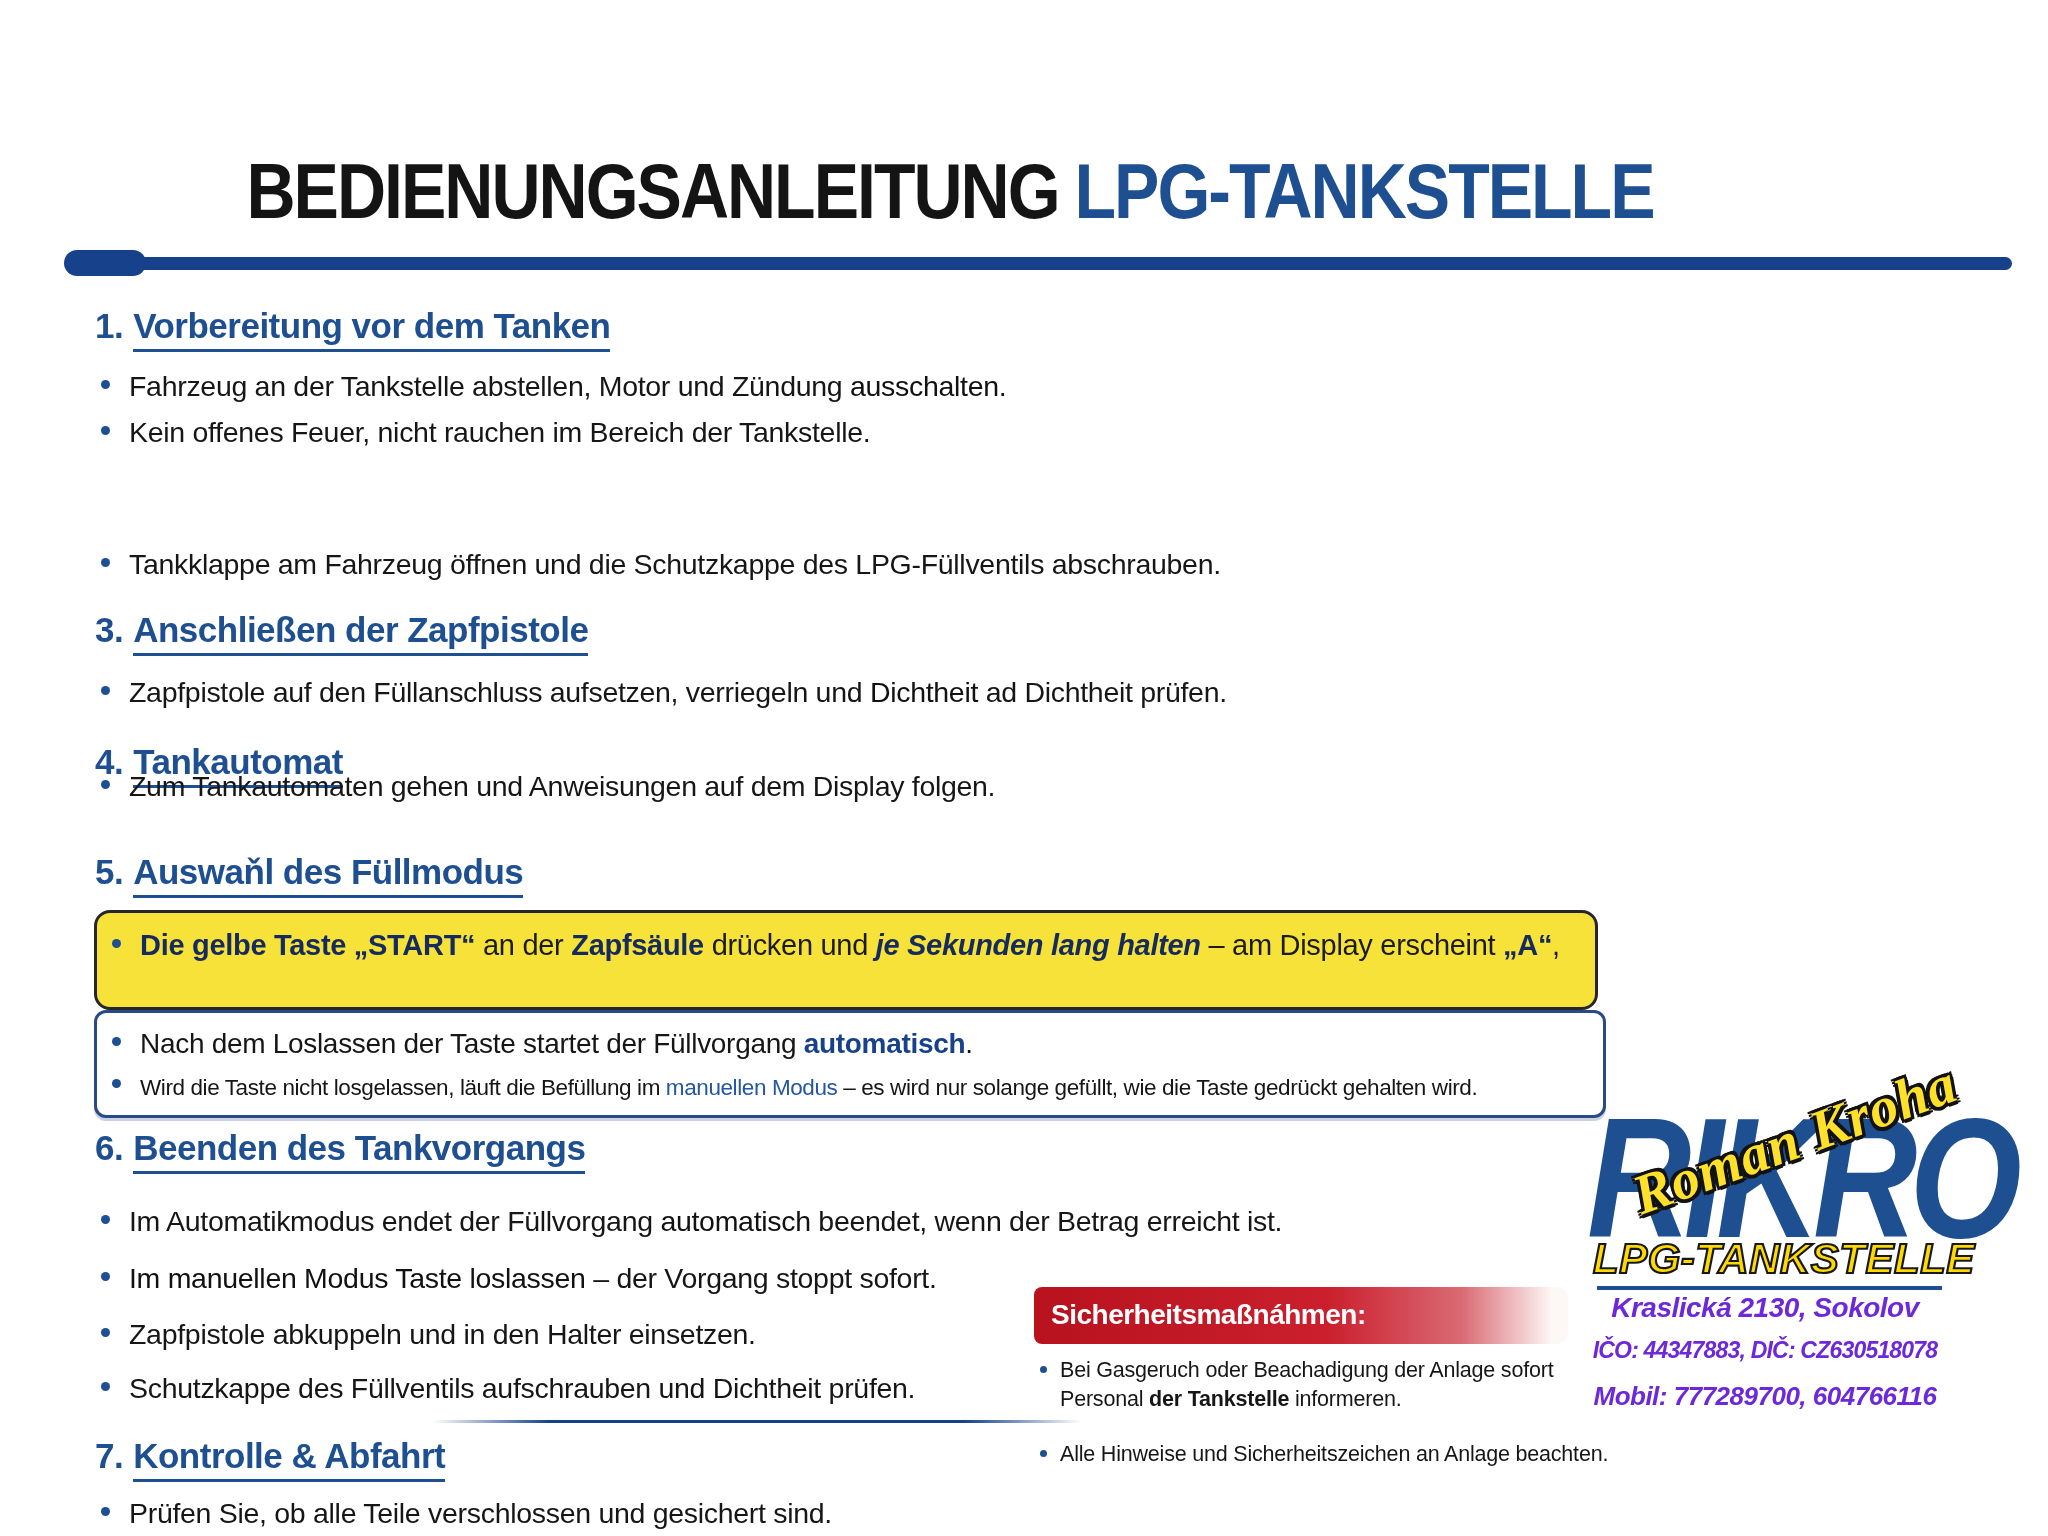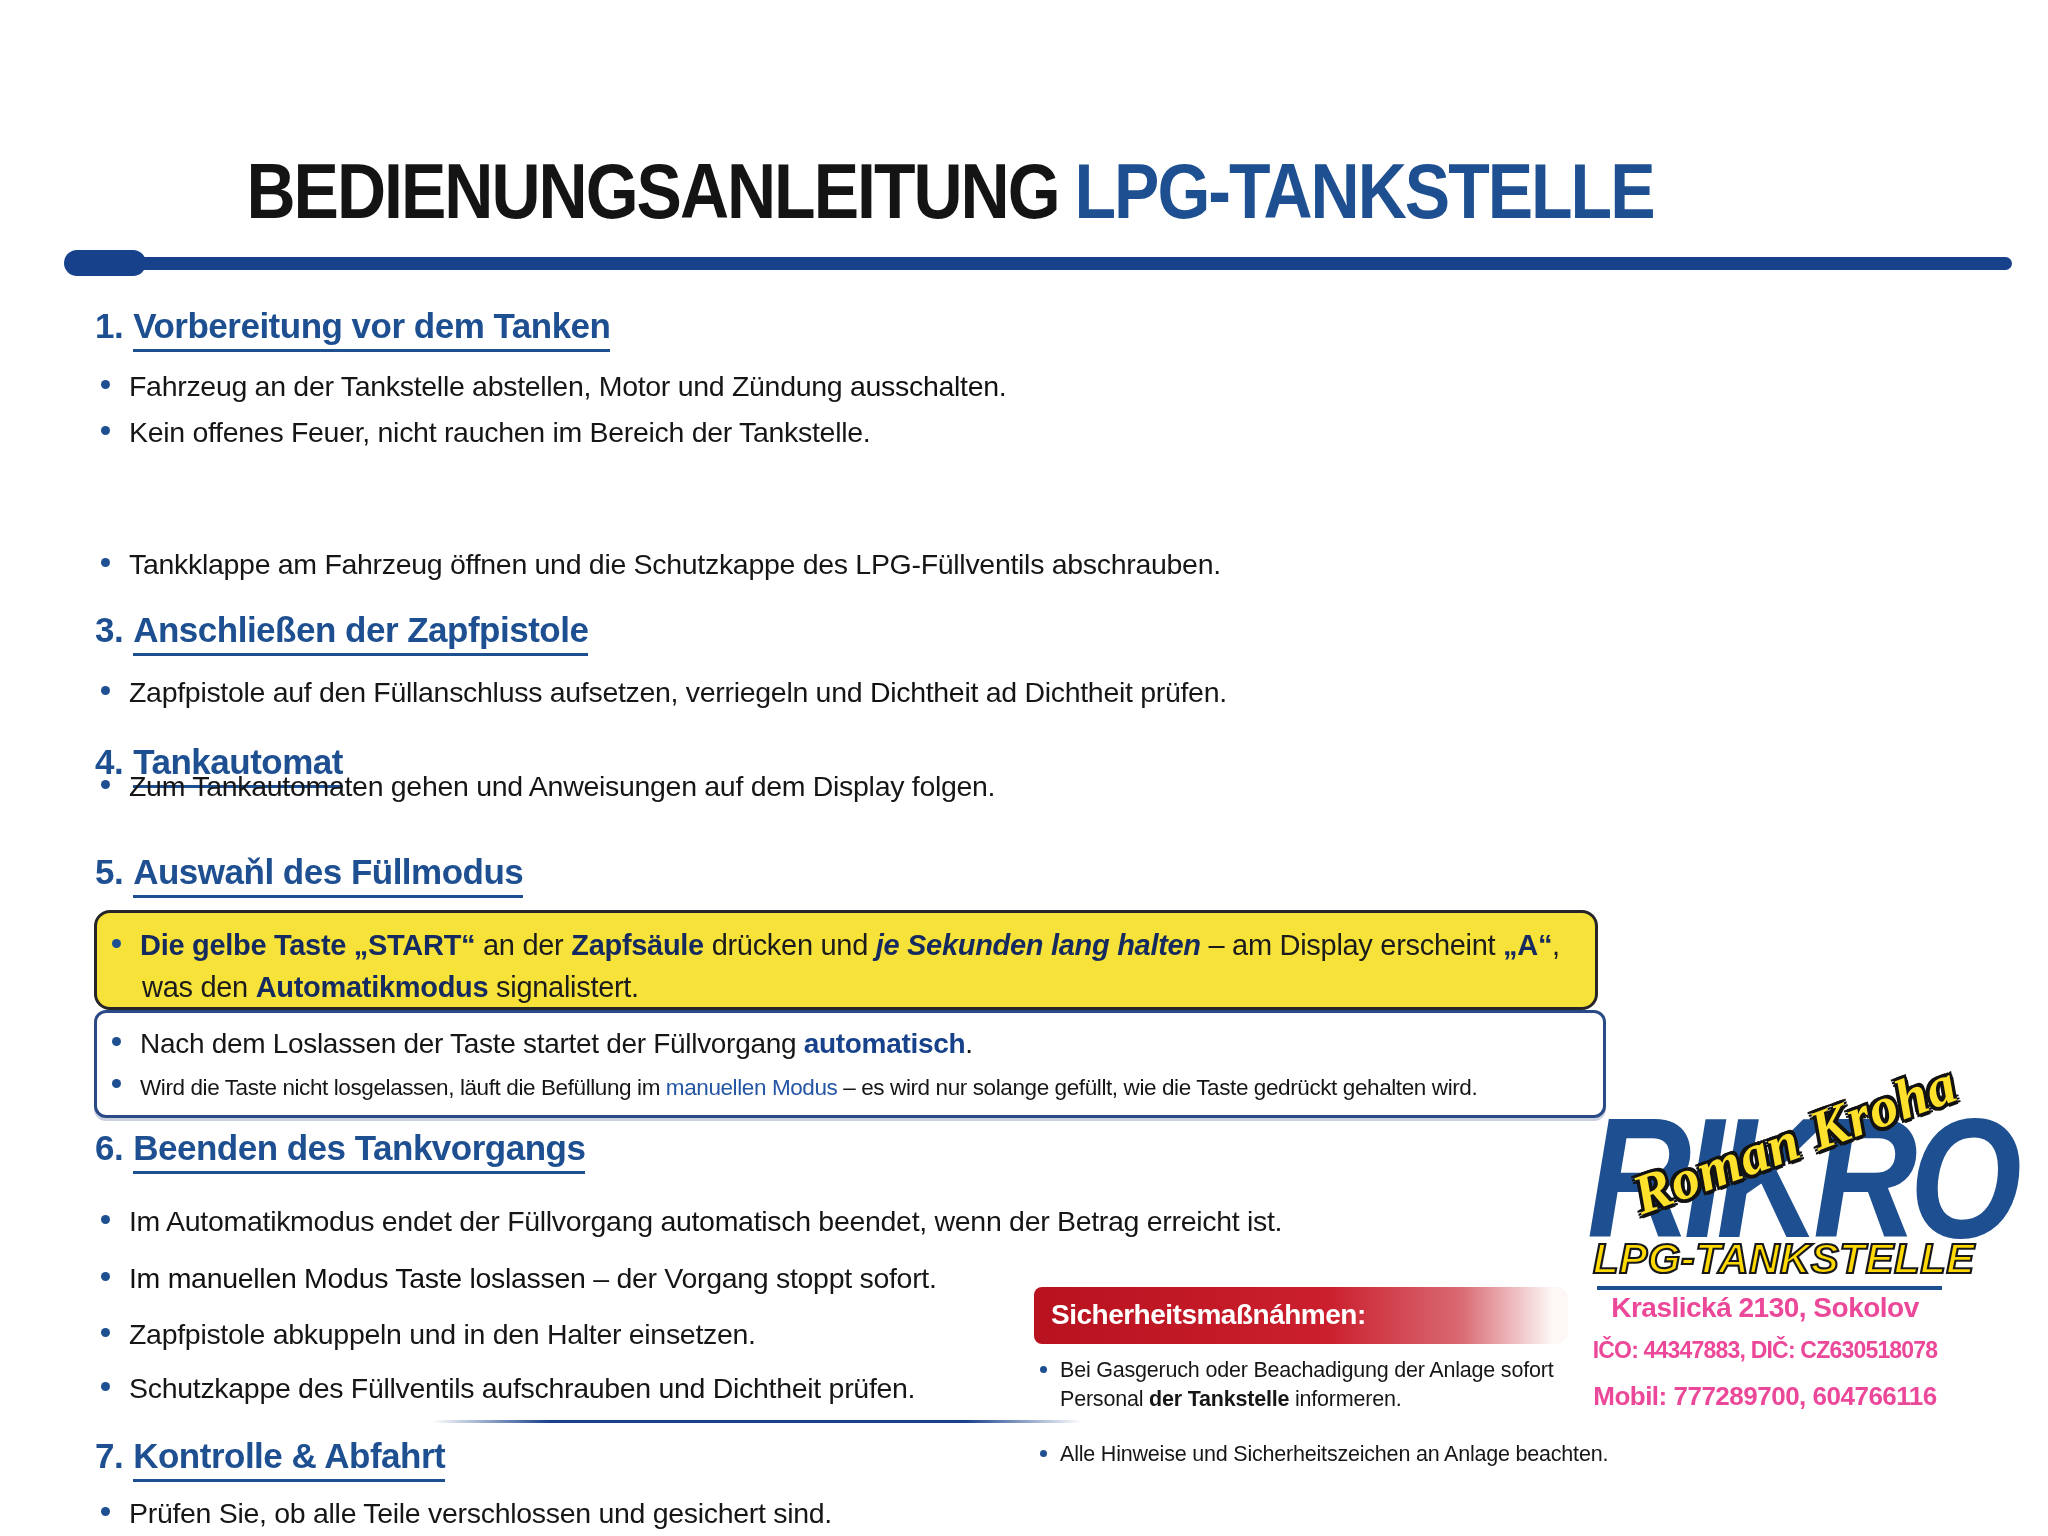--- a/index.html
+++ b/index.html
@@ -66,21 +66,21 @@
              color:#1d4f91;letter-spacing:-9px;white-space:nowrap;transform:scaleX(0.85);transform-origin:left top;}
   .logo-script{position:absolute;left:50px;top:80px;white-space:nowrap;
                font-family:"Liberation Serif",serif;font-style:italic;font-weight:bold;font-size:56px;
                color:#ffe12b;transform:rotate(-20deg);transform-origin:left center;letter-spacing:1px;
                text-shadow:-3px -3px 0 #121212,3px -3px 0 #121212,-3px 3px 0 #121212,3px 3px 0 #121212,
                            -3px 0 0 #121212,3px 0 0 #121212,0 -3px 0 #121212,0 4px 0 #121212;}
   .logo-sub{position:absolute;left:8px;top:150px;white-space:nowrap;font-size:42px;font-weight:bold;font-style:italic;
             color:#ffd900;-webkit-text-stroke:2.2px #17181c;letter-spacing:0.5px;}
   .logo-rule{position:absolute;left:12px;top:201px;width:345px;height:4px;background:#1d4f91;}
   .logo-line{position:absolute;left:0;width:360px;text-align:center;white-space:nowrap;
-             font-weight:bold;color:#ec4899;}
+             font-weight:bold;font-style:italic;color:#6d28d9;}
   .logo-address{top:207px;font-size:28px;letter-spacing:-0.5px;}
   .logo-ids{top:252px;font-size:23px;letter-spacing:-0.8px;}
   .logo-mobile{top:296px;font-size:26px;letter-spacing:-0.5px;}
 </style>
 </head>
 <body>
 
 <div class="page">
 
   <div class="title"><span class="t1">BEDIENUNGSANLEITUNG</span><span class="t2">LPG-TANKSTELLE</span></div>
@@ -116,23 +116,20 @@
     <span class="dot"></span><span>Zum Tankautomaten gehen und Anweisungen auf dem Display folgen.</span>
   </div>
 
   <div class="sec" style="top:852px">
     <span class="num">5.</span><span class="ht">Auswaňl des Füllmodus</span>
   </div>
 
   <div class="ybox">
     <div class="yline">
       <span class="dot"></span><span class="s">Die gelbe Taste „START“</span><span> an der </span><span class="s">Zapfsäule</span><span> drücken und </span><span class="si">je Sekunden lang halten</span><span> – am Display erscheint </span><span class="s">„A“</span><span>,</span>
-    </div>
-    <div class="yline yline2">
-      <span>was den </span><span class="s">Automatikmodus</span><span> signalistert.</span>
     </div>
   </div>
 
   <div class="wbox">
     <div class="wline wline1">
       <span class="dot"></span><span>Nach dem Loslassen der Taste startet der Füllvorgang </span><b class="navy">automatisch</b><span>.</span>
     </div>
     <div class="wline wline2">
       <span class="dot"></span><span>Wird die Taste nicht losgelassen, läuft die Befüllung im </span><span class="blue">manuellen Modus</span><span> – es wird nur solange gefüllt, wie die Taste gedrückt gehalten wird.</span>
     </div>

